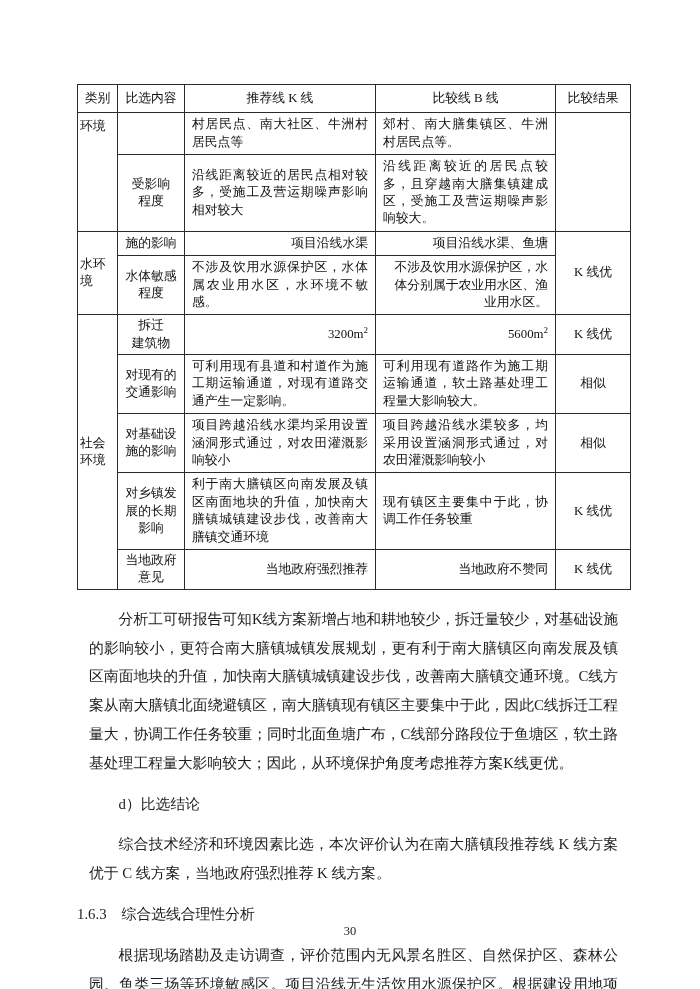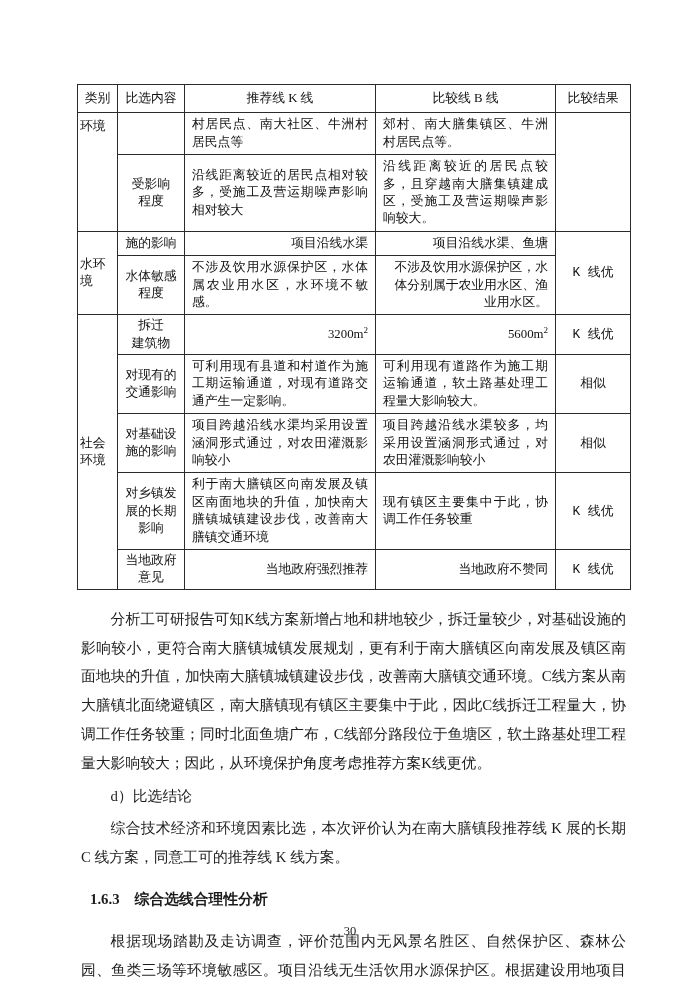--- a/index.html
+++ b/index.html
@@ -15,26 +15,26 @@
   }
   table.cmp th, table.cmp td{border:1px solid #2b2b2b;}
   table.cmp th{
     font-weight:normal;text-align:center;vertical-align:middle;padding:5px 2px;
   }
   td.cat{vertical-align:middle;padding:2px 2px;}
   td.cat-top{vertical-align:top;padding-top:5px;}
   td.item{text-align:center;vertical-align:middle;white-space:pre-line;padding:2px 3px;}
   td.cell{text-align:justify;vertical-align:middle;padding:3px 7px;margin-top:11px;}
   td.cell-center{text-align:right;}
-  td.result{text-align:center;vertical-align:middle;padding:2px 2px;font-family:Liberation Mono, monospace;}
+  td.result{text-align:center;vertical-align:middle;padding:2px 2px;}
   td .sup{font-size:9px;vertical-align:super;line-height:0;}
 
   .body-text{margin-top:15px;font-size:14.8px;line-height:28.8px;text-align:justify;}
-  .body-text p{margin:4px;text-indent:2em;}
-  .heading{font-size:14.8px;line-height:28.8px;margin:13px;font-weight:bold;}
+  .body-text p{margin:12px;text-indent:2em;}
+  .heading{font-size:14.8px;line-height:28.8px;margin:0;font-weight:normal;}
   .heading .num{margin-right:15px;}
   .pageno{
     position:absolute;bottom:50px;left:0;right:0;text-align:center;
     font-size:12.5px;color:#222;
   }
 </style>
 </head>
 <body>
 
 <div class="page">
@@ -120,21 +120,21 @@
           <td class="cell cell-center">当地政府强烈推荐</td>
           <td class="cell cell-center">当地政府不赞同</td>
           <td class="result">K 线优</td>
         </tr>
       </tbody>
     </table>
 
     <div class="body-text">
       <p>分析工可研报告可知K线方案新增占地和耕地较少，拆迁量较少，对基础设施的影响较小，更符合南大膳镇城镇发展规划，更有利于南大膳镇区向南发展及镇区南面地块的升值，加快南大膳镇城镇建设步伐，改善南大膳镇交通环境。C线方案从南大膳镇北面绕避镇区，南大膳镇现有镇区主要集中于此，因此C线拆迁工程量大，协调工作任务较重；同时北面鱼塘广布，C线部分路段位于鱼塘区，软土路基处理工程量大影响较大；因此，从环境保护角度考虑推荐方案K线更优。</p>
       <p>d）比选结论</p>
-      <p>综合技术经济和环境因素比选，本次评价认为在南大膳镇段推荐线 K 展的长期 C 线方案，同意工可的推荐线 K 线方案。</p>
+      <p>综合技术经济和环境因素比选，本次评价认为在南大膳镇段推荐线 K 线方案优于 C 线方案，当地政府强烈推荐 K 线方案。</p>
       <h3 class="heading"><span class="num">1.6.3</span><span>综合选线合理性分析</span></h3>
       <p>根据现场踏勘及走访调查，评价范围内无风景名胜区、自然保护区、森林公园、鱼类三场等环境敏感区。项目沿线无生活饮用水源保护区。根据建设用地项目压覆矿产资源调查报告和建设场地地质灾害危险性评估报告，项目建设用地项目未压覆已探明的具有工业价值的重要矿床，也没有设置探矿权和采矿权，工程建设加剧滑坡、崩</p>
     </div>
 
   </div>
 
   <div class="pageno">30</div>
 </div>
 
 </body></html>

